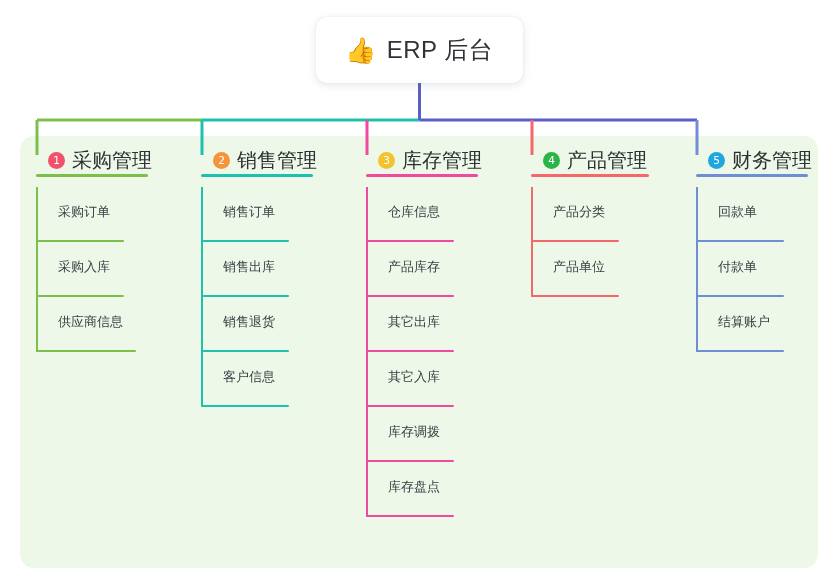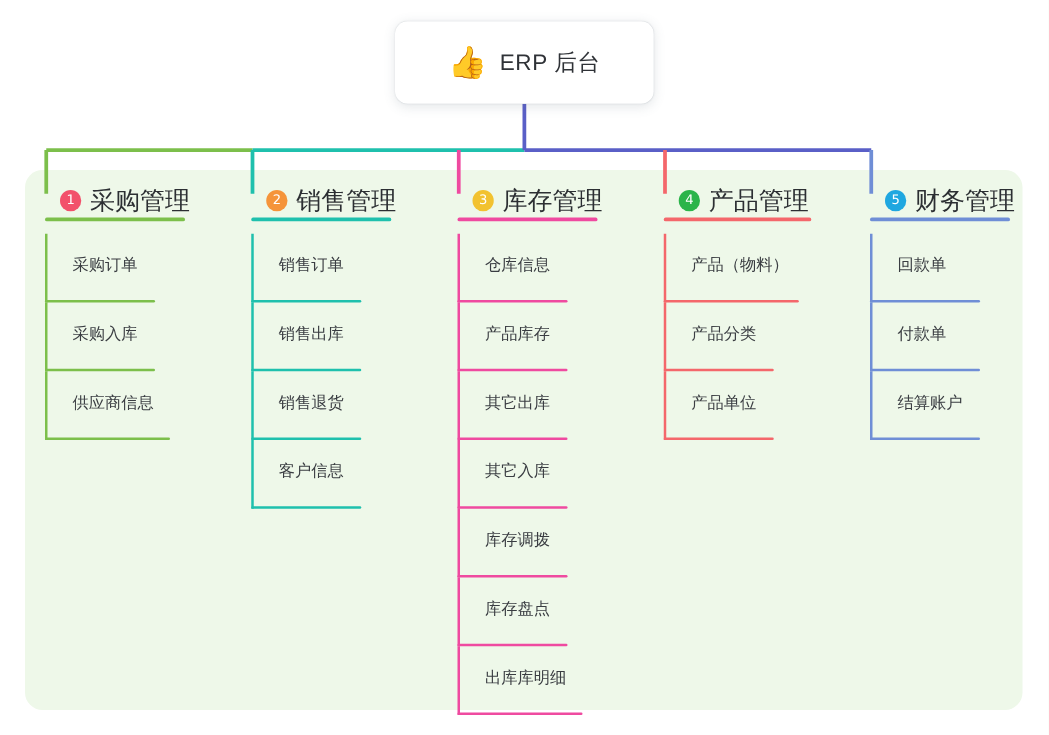--- a/index.html
+++ b/index.html
@@ -26,21 +26,21 @@
     left:316px;top:17px;width:207px;height:66px;
     background:#ffffff;
     border-radius:10px;
     box-shadow:0 2px 9px rgba(90,105,120,.16),0 0 1px rgba(90,105,120,.25);
     display:flex;align-items:center;justify-content:center;
     gap:10px;
     z-index:6;
   }
   .root-emoji{font-size:25px;line-height:1;display:block;}
   .root-title{
-    font-size:18px;color:#2f3237;letter-spacing:.5px;white-space:nowrap;
+    font-size:24px;color:#2f3237;letter-spacing:.5px;white-space:nowrap;
   }
 
   
   .conn{position:absolute;z-index:2;}
 
   
   .col{position:absolute;top:143px;z-index:4;}
 
   .col-head{position:relative;height:34px;display:flex;align-items:center;gap:7px;padding-left:12px;}
   .badge{
@@ -171,41 +171,31 @@
           <div class="leaf">
             <span class="leaf-spine" style="background: rgb(239, 74, 160); height: 55px;"></span>
             <span class="leaf-text">库存调拨</span>
             <span class="leaf-rule" style="background: rgb(239, 74, 160); width: 88px;"></span>
           </div>
           <div class="leaf">
             <span class="leaf-spine" style="background: rgb(239, 74, 160); height: 55px;"></span>
             <span class="leaf-text">库存盘点</span>
             <span class="leaf-rule" style="background: rgb(239, 74, 160); width: 88px;"></span>
           </div>
-          <div class="leaf">
-            <span class="leaf-spine" style="background: rgb(239, 74, 160); height: 55px;"></span>
-            <span class="leaf-text">出库库明细</span>
-            <span class="leaf-rule" style="background: rgb(239, 74, 160); width: 100px;"></span>
-          </div>
         </div>
       </div>
       <div class="col" style="left: 531px; width: 152px;">
         <div class="col-head">
           <span class="badge" style="background: rgb(43, 180, 74);">4</span>
           <span class="head-label">产品管理</span>
           <span class="head-rule" style="background: rgb(244, 103, 107); width: 118px;"></span>
         </div>
         <div class="leaves">
           <div class="leaf">
             <span class="leaf-spine" style="background: rgb(244, 103, 107); height: 55px;"></span>
-            <span class="leaf-text">产品（物料）</span>
-            <span class="leaf-rule" style="background: rgb(244, 103, 107); width: 108px;"></span>
-          </div>
-          <div class="leaf">
-            <span class="leaf-spine" style="background: rgb(244, 103, 107); height: 55px;"></span>
             <span class="leaf-text">产品分类</span>
             <span class="leaf-rule" style="background: rgb(244, 103, 107); width: 88px;"></span>
           </div>
           <div class="leaf">
             <span class="leaf-spine" style="background: rgb(244, 103, 107); height: 55px;"></span>
             <span class="leaf-text">产品单位</span>
             <span class="leaf-rule" style="background: rgb(244, 103, 107); width: 88px;"></span>
           </div>
         </div>
       </div>

